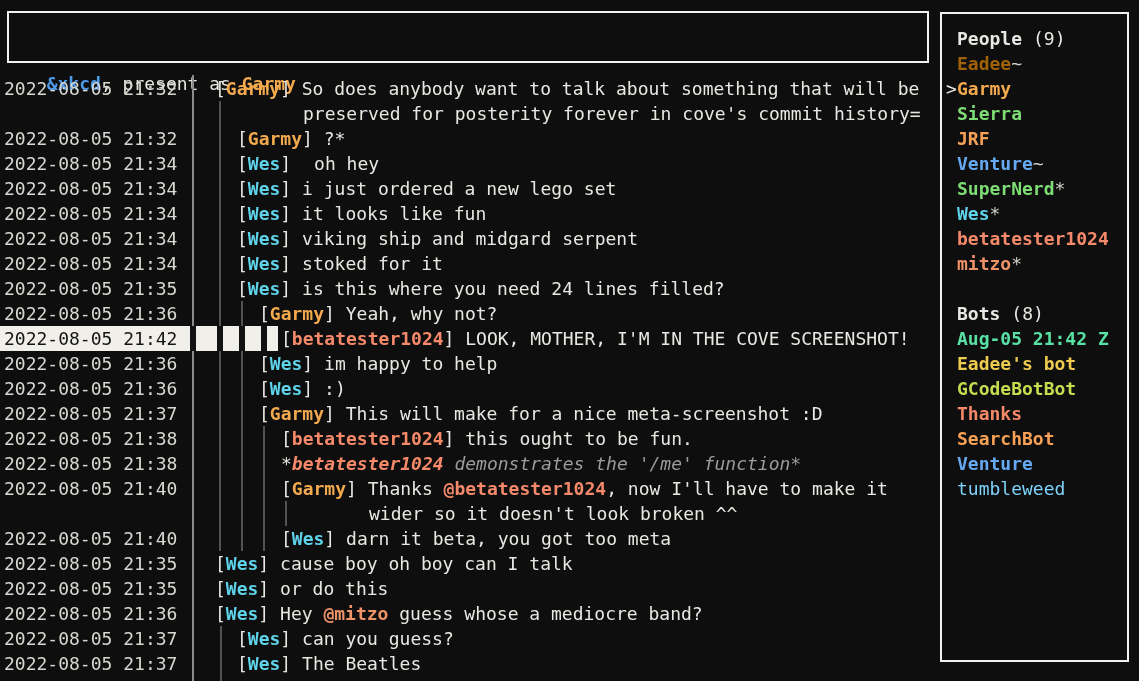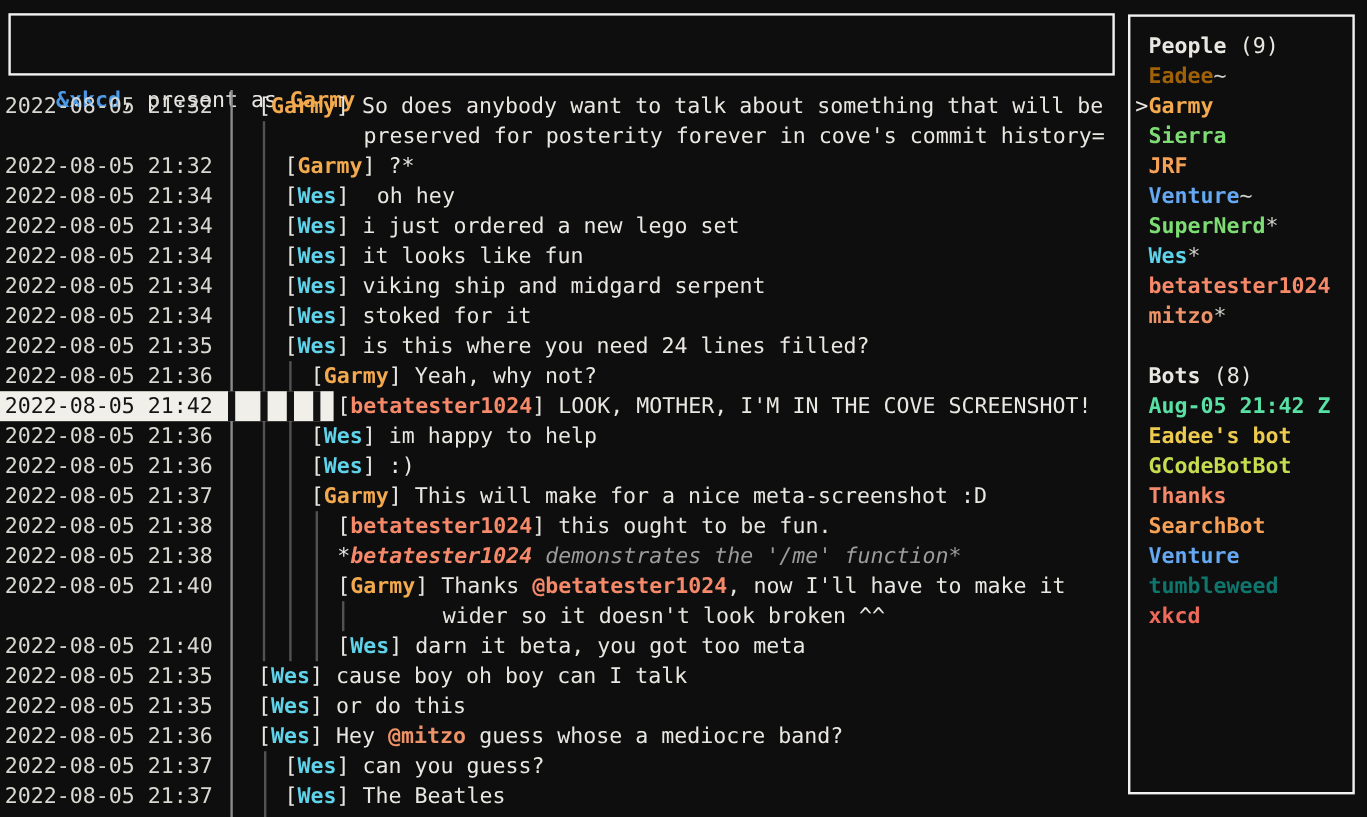--- a/index.html
+++ b/index.html
@@ -84,16 +84,15 @@
     </div>
   <div class="srow"></div>
   <div class="srow"><span class="prefix"></span><span class="bold">Bots</span><span class="count">(8)</span></div>
   <div id="bots-list">
       <div class="srow"><span class="prefix" style="color: rgb(233, 231, 226);"></span><span style="color: rgb(89, 224, 164); font-weight: bold;">Aug-05 21:42 Z</span></div>
       <div class="srow"><span class="prefix" style="color: rgb(233, 231, 226);"></span><span style="color: rgb(236, 203, 78); font-weight: bold;">Eadee's bot</span></div>
       <div class="srow"><span class="prefix" style="color: rgb(233, 231, 226);"></span><span style="color: rgb(200, 220, 80); font-weight: bold;">GCodeBotBot</span></div>
       <div class="srow"><span class="prefix" style="color: rgb(233, 231, 226);"></span><span style="color: rgb(245, 137, 106); font-weight: bold;">Thanks</span></div>
       <div class="srow"><span class="prefix" style="color: rgb(233, 231, 226);"></span><span style="color: rgb(247, 161, 86); font-weight: bold;">SearchBot</span></div>
       <div class="srow"><span class="prefix" style="color: rgb(233, 231, 226);"></span><span style="color: rgb(102, 169, 242); font-weight: bold;">Venture</span></div>
-      <div class="srow"><span class="prefix" style="color: rgb(233, 231, 226);"></span><span style="color: #0f766e; font-weight: bold;">tumbleweed</span></div>
-      <div class="srow"><span class="prefix" style="color: rgb(233, 231, 226);"></span><span style="color: rgb(240, 106, 92); font-weight: bold;">xkcd</span></div>
+      <div class="srow"><span class="prefix" style="color: rgb(233, 231, 226);"></span><span style="color: #7dd3fc; font-weight: normal;">tumbleweed</span></div>
     </div>
 </div>
 
 </body></html>

